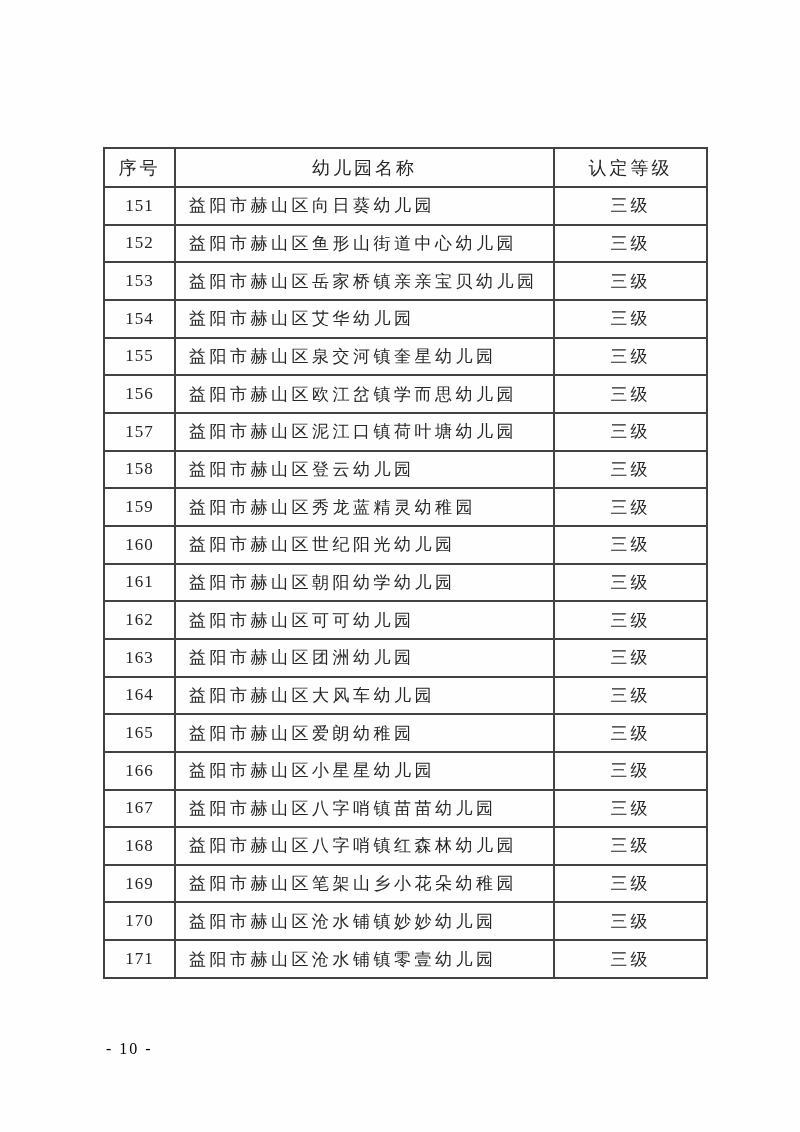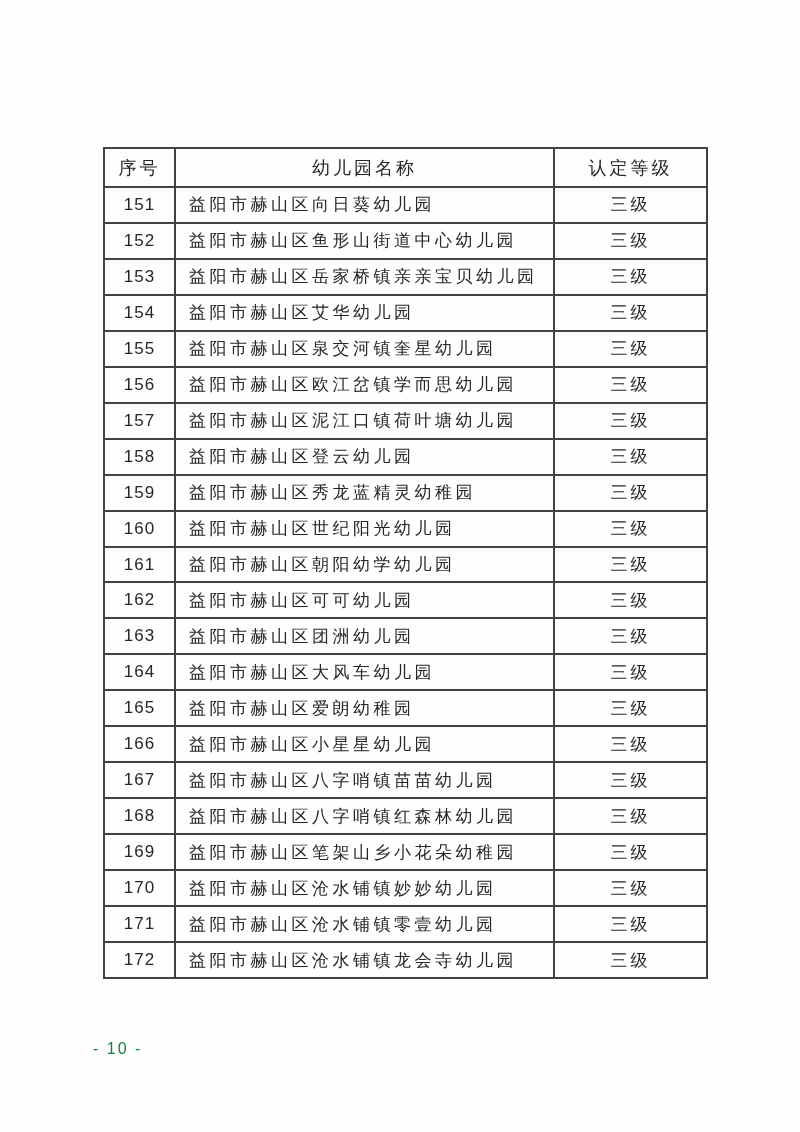--- a/index.html
+++ b/index.html
@@ -1,21 +1,21 @@
 <!DOCTYPE html>
 <html><head>
 <meta charset="utf-8">
 <style>
   html, body { margin: 0; padding: 0; background: #ffffff; }
   .page {
     position: relative;
     width: 800px;
     height: 1132px;
     background: #fefefe;
-    font-family: Liberation Sans, sans-serif;
+    font-family: Liberation Serif, serif;
     color: #262626;
     overflow: hidden;
   }
   table.kg-table {
     position: absolute;
     left: 103px;
     top: 147px;
     width: 603px;
     height: 832px;
     border-collapse: collapse;
@@ -37,25 +37,25 @@
     font-size: 18px;
     letter-spacing: 3px;
     text-align: center;
   }
   td { font-size: 17px; }
   td.c-no   { text-align: center; letter-spacing: 1px; margin-top: 24px; }
   td.c-name { text-align: left; padding-left: 13px; letter-spacing: 3.5px; margin-left: 47px; }
   td.c-level{ text-align: center; letter-spacing: 3px; }
   .page-number {
     position: absolute;
-    left: 93px;
+    left: 106px;
     top: 1040px;
     font-size: 16px;
     letter-spacing: 2px;
-    color: #15803d;
+    color: #000000;
   }
 </style>
 </head>
 <body>
 
 <div class="page">
 
   <table class="kg-table">
     <colgroup>
         <col class="c1">
@@ -168,23 +168,18 @@
       <tr>
         <td class="c-no">170</td>
         <td class="c-name">益阳市赫山区沧水铺镇妙妙幼儿园</td>
         <td class="c-level">三级</td>
       </tr>
       <tr>
         <td class="c-no">171</td>
         <td class="c-name">益阳市赫山区沧水铺镇零壹幼儿园</td>
         <td class="c-level">三级</td>
       </tr>
-      <tr>
-        <td class="c-no">172</td>
-        <td class="c-name">益阳市赫山区沧水铺镇龙会寺幼儿园</td>
-        <td class="c-level">三级</td>
-      </tr>
     </tbody>
   </table>
 
   <div class="page-number">- 10 -</div>
 
 </div>
 
 </body></html>

